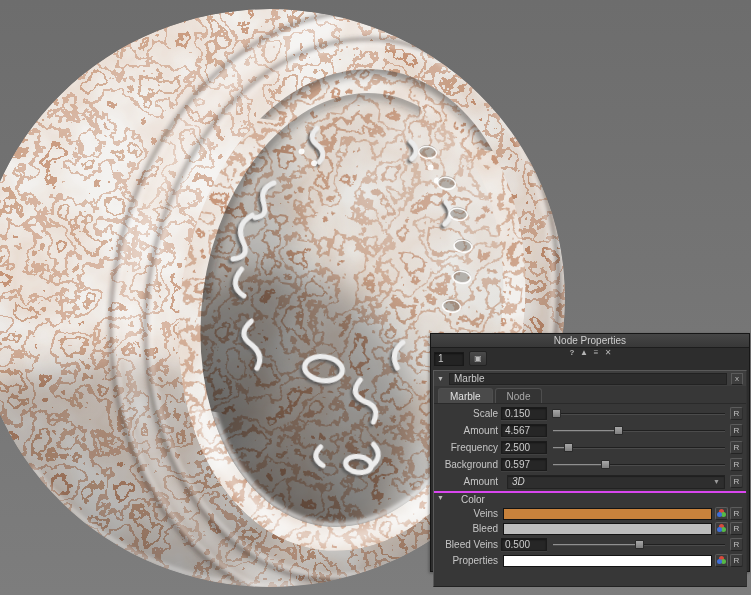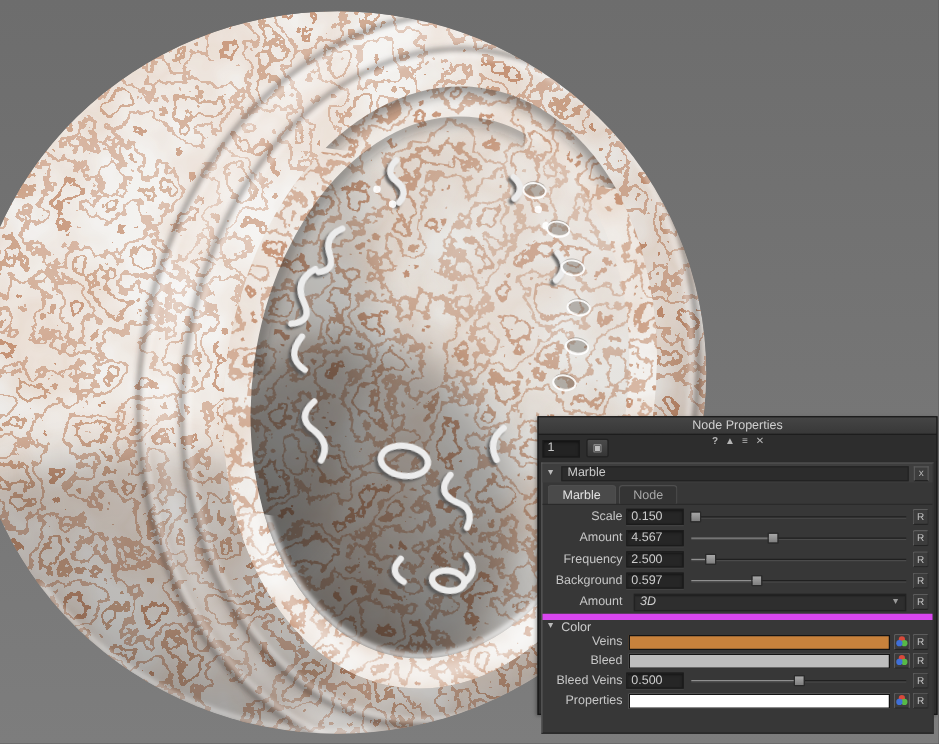--- a/index.html
+++ b/index.html
@@ -52,22 +52,22 @@
             border:1px solid #2a2a2a;border-radius:1px;}
   .rbtn{width:13px;height:13px;background:#3c3c3c;border:1px solid #5c5c5c;
         border-bottom-color:#242424;border-right-color:#2e2e2e;border-radius:2px;
         color:#c2c2c2;font-size:8px;line-height:10px;text-align:center;padding:0;}
   
   .dd{flex:1;height:14px;margin:0 5px 0 6px;background:#2e2e2e;border:1px solid #222;
       box-shadow:inset 0 1px 1px rgba(0,0,0,.35);display:flex;align-items:center;padding:0 4px;color:#cfcfcf;}
   .dd .dd-label{flex:1;font-style:italic;}
   .dd .dd-arrow{font-size:7px;color:#9a9a9a;}
   
-  .sechead{display:flex;gap:4px;height:14px;margin-top:2px;
-           border-top:5px solid #d946ef;padding:1px 3px 0 3px;color:#cdcdcd;}
+  .sechead{display:flex;gap:16px;height:14px;margin-top:2px;
+           border-top:2px solid #d946ef;padding:1px 3px 0 3px;color:#cdcdcd;}
   .crow{display:flex;align-items:center;height:13px;margin:2px 3px;}
   .swatch{flex:1;height:12px;border:1px solid #141414;margin:0 3px 0 2px;}
   .rgbbtn{width:13px;height:13px;background:#3c3c3c;border:1px solid #5c5c5c;border-bottom-color:#242424;
           border-radius:2px;position:relative;margin-right:2px;padding:0;}
   .rgbbtn i{position:absolute;width:5px;height:5px;border-radius:50%;}
   .rgbbtn .dr{background:#d84a3a;left:3px;top:1px;}
   .rgbbtn .dg{background:#57b947;left:5px;top:4px;}
   .rgbbtn .db{background:#3f6fd8;left:1px;top:4px;}
 </style>
 </head>

